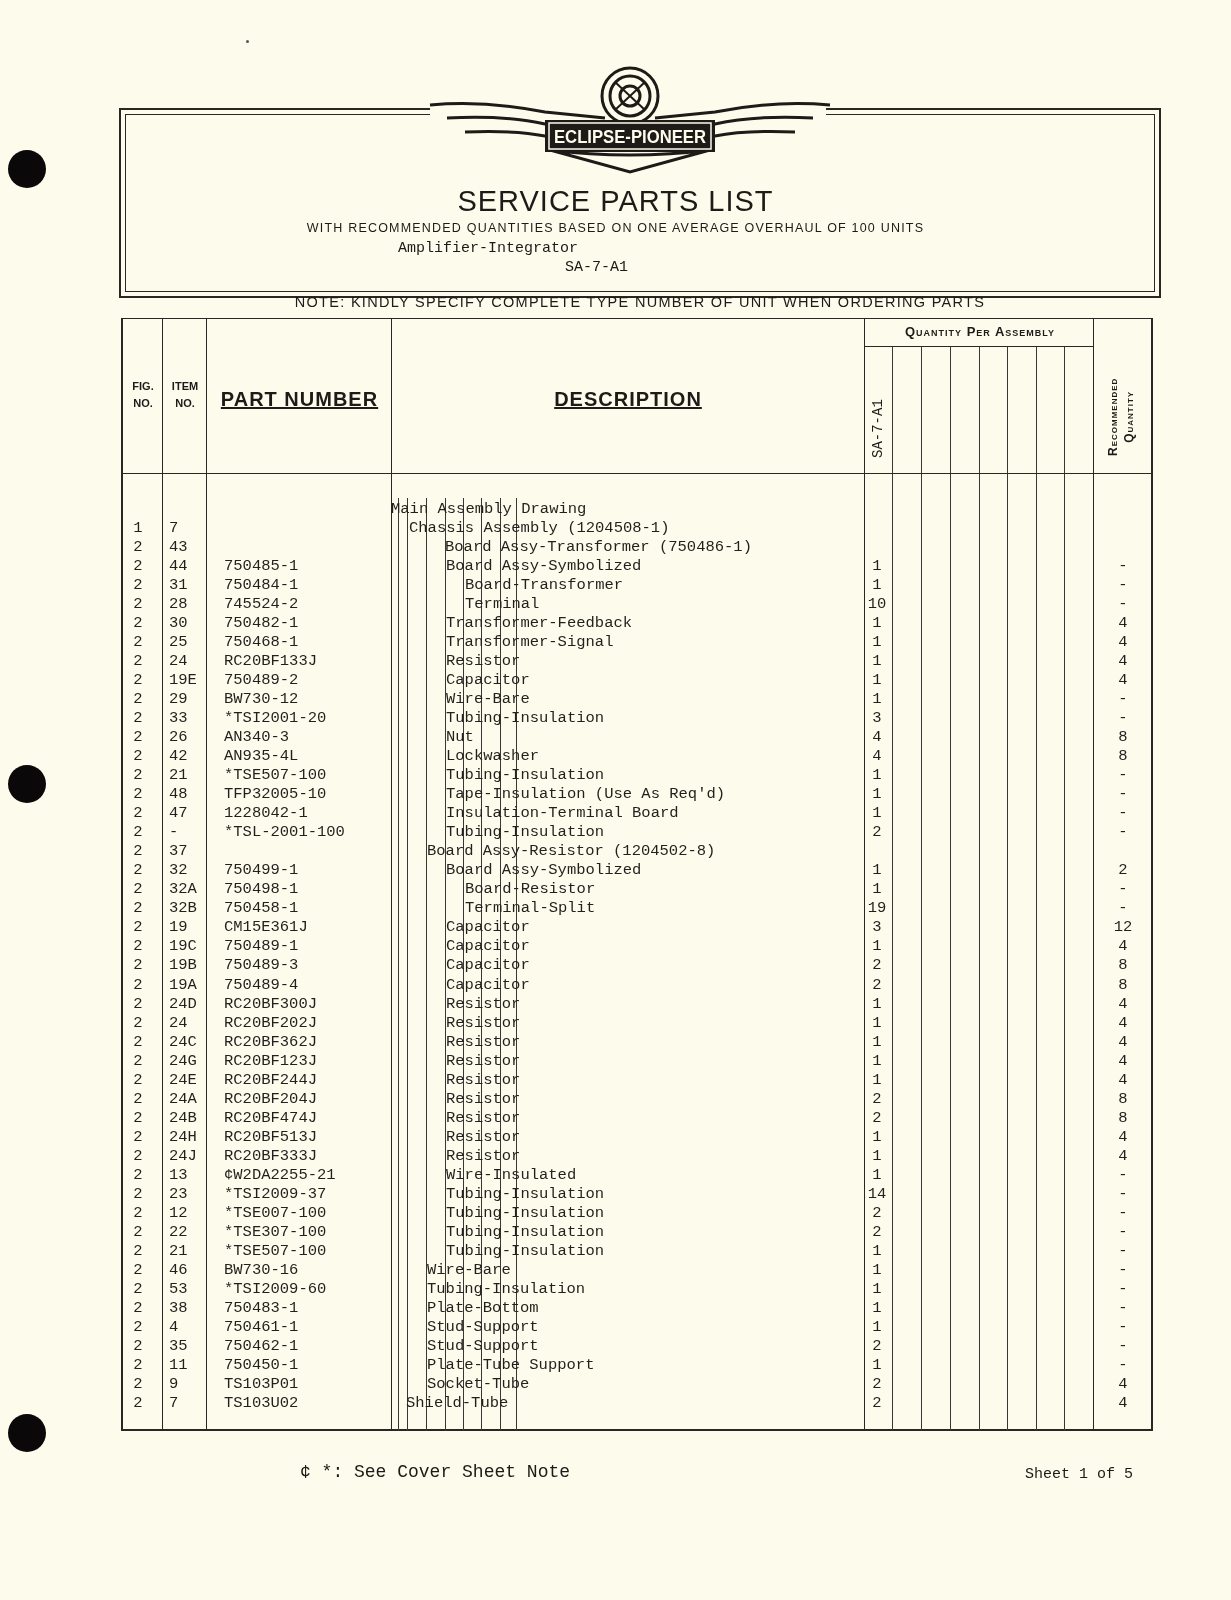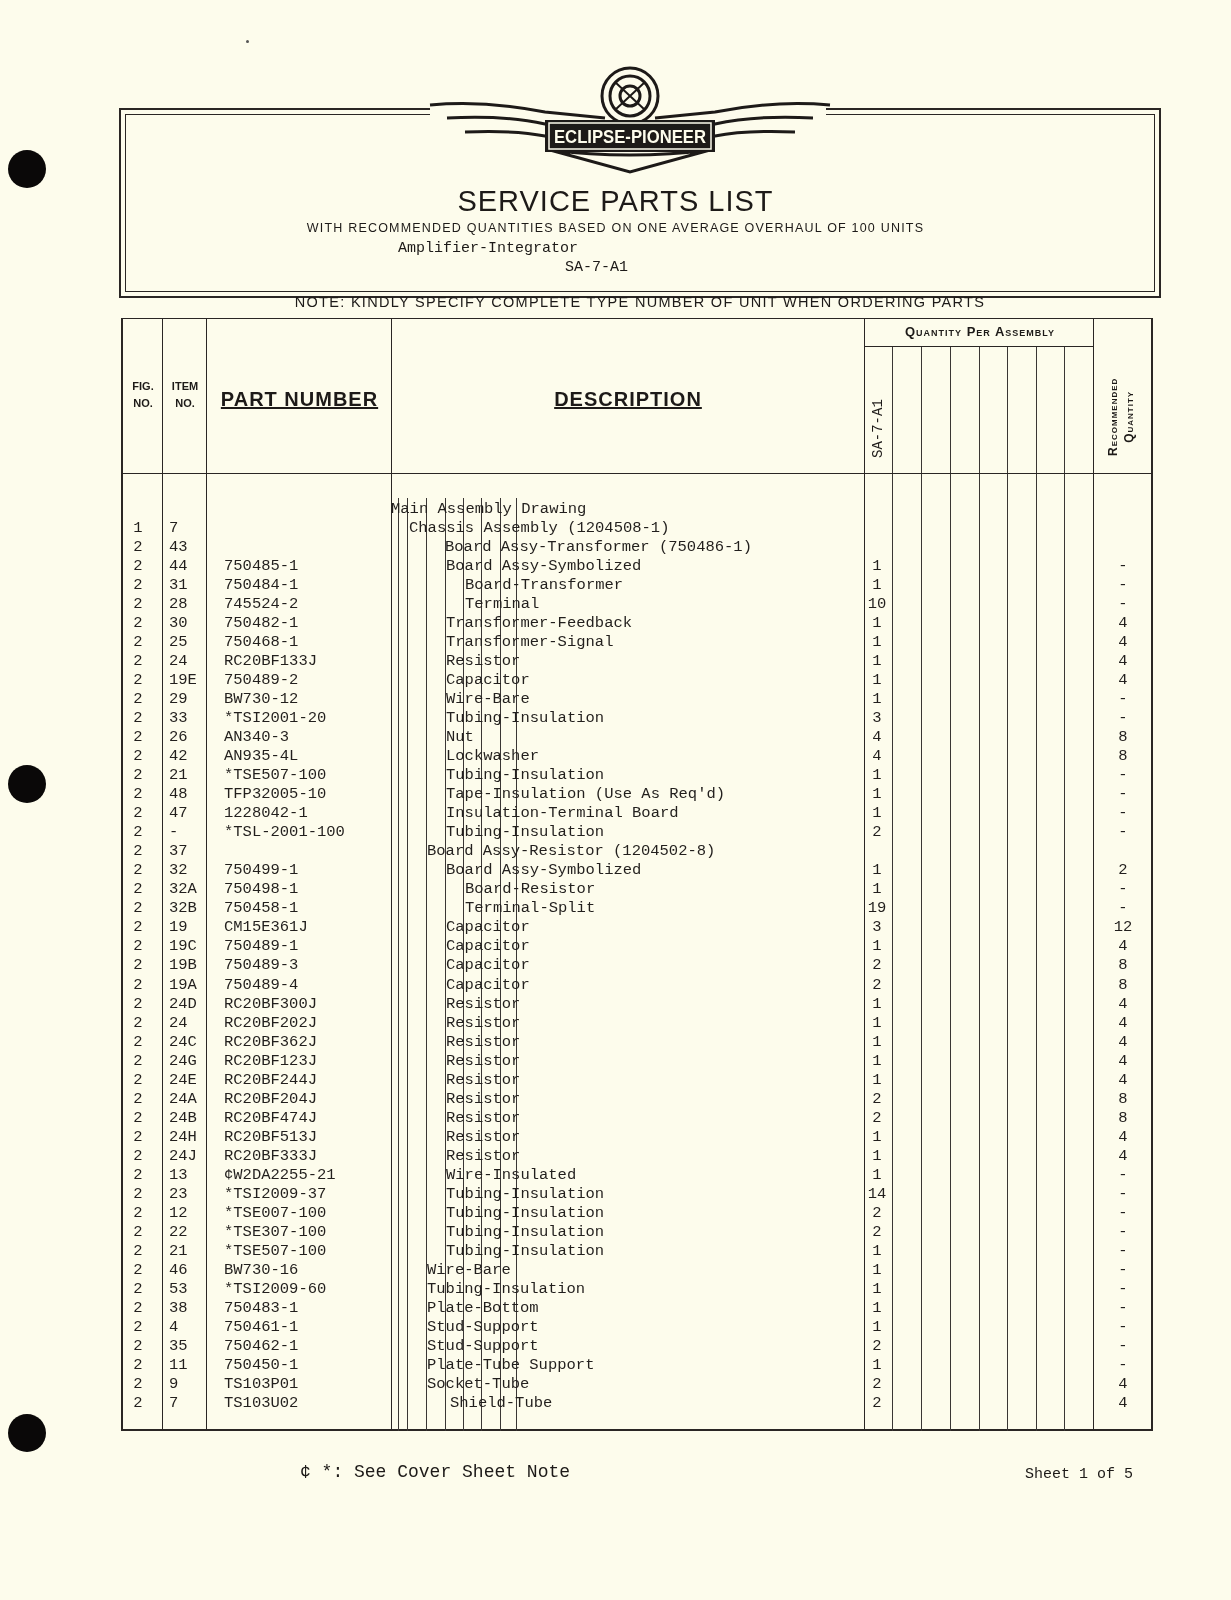--- a/index.html
+++ b/index.html
@@ -499,20 +499,20 @@
       <span class="cell c-item">9</span>
       <span class="cell c-part">TS103P01</span>
       <span class="cell " style="left:427px;">Socket-Tube</span>
       <span class="cell c-qty">2</span>
       <span class="cell c-rec">4</span>
     </div>
     <div class="row" style="top: 1393.94px;">
       <span class="cell c-fig">2</span>
       <span class="cell c-item">7</span>
       <span class="cell c-part">TS103U02</span>
-      <span class="cell " style="left:450px;">Shield-Tube</span>
+      <span class="cell " style="left:406px;">Shield-Tube</span>
       <span class="cell c-qty">2</span>
       <span class="cell c-rec">4</span>
     </div>
   </div>
 
 <div class="footnote">¢ *: See Cover Sheet Note</div>
 <div class="sheet">Sheet 1 of 5</div>
 
 </body></html>

